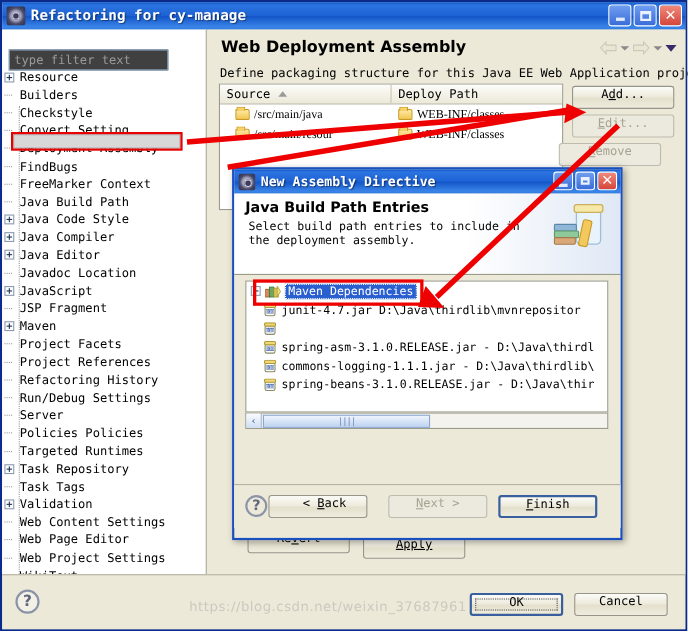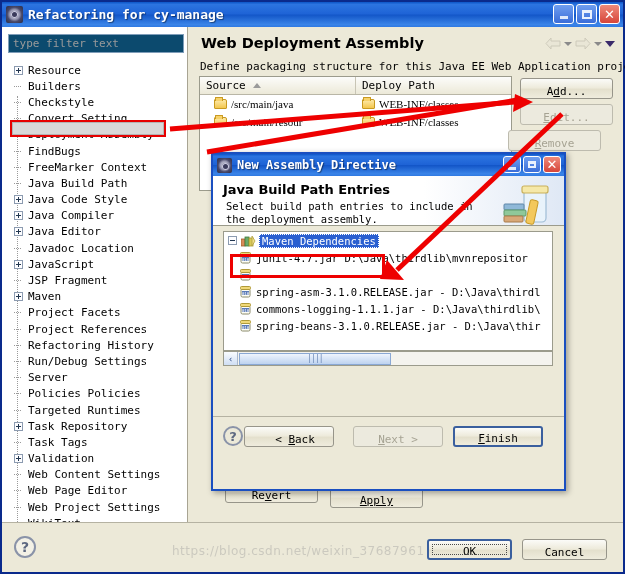--- a/index.html
+++ b/index.html
@@ -52,32 +52,32 @@
   .tb-close { background: linear-gradient(to bottom,#ef8a7a,#d6453a); font-family:"DejaVu Sans",sans-serif; font-size:13px; line-height:1; }
 
   
   .content { position: absolute; left: 0; top: 25px; width: 621px; height: 495px; background: #ece9d8; }
 
   .leftpane {
     position: absolute; left: 0; top: 0; width: 186px; height: 495px;
     background: #ffffff; border-right: 1px solid #a8a493;
   }
   .filterbox {
-    position: absolute; left: 6px; top: 7px; width: 176px; height: 19px;
-    border: 1px solid #7f9db9; background: #0c4a6e;
+    position: absolute; left: 6px; top: 18px; width: 145px; height: 19px;
+    border: 1px solid #7f9db9; background: #404040;
     display: flex; align-items: center; padding-left: 4px;
     font-size: 11px; color: #9a9a9a; font-family: "DejaVu Sans Mono", monospace;
   }
   .tree {
     position: absolute; left: 0; top: 33px; width: 185px; height: 462px;
     overflow: hidden; padding-top: 2px;
   }
   .tnode {
     height: 16.2px; display: flex; align-items: center;
-    font-size: 11px; color: #000; padding-left: 10px;
+    font-size: 11px; color: #000; 
     font-family: "DejaVu Sans Mono", monospace; white-space: nowrap;
   }
   .tw { width: 13px; height: 13px; flex: none; position: relative; margin-right: 3px; }
   .tw.plus {
     border: 1px solid #8c9bb0; background: #fdfdff; width: 9px; height: 9px; margin-left: 2px; margin-right: 5px;
   }
   .tw.plus::before { content:""; position:absolute; left:1px; top:3px; width:5px; height:1px; background:#21364f; }
   .tw.plus::after  { content:""; position:absolute; left:3px; top:1px; width:1px; height:5px; background:#21364f; }
   .tw.leaf::before { content:""; position:absolute; left:2px; top:6px; width:7px; height:1px; border-top:1px dotted #9a9a9a; }
   .tnode.sel { }
@@ -138,21 +138,21 @@
   }
   .folder::before {
     content: ""; position: absolute; left: 0; top: -3px; width: 6px; height: 3px;
     background: #f7d26a; border: 1px solid #c99a20; border-bottom: none; border-radius: 1px 1px 0 0;
   }
 
   .btn {
     font-family: "DejaVu Sans Mono", monospace; font-size: 11px;
     background: linear-gradient(to bottom,#fbfbf8 0%,#eeebdc 45%,#e4e0cd 55%,#efecdd 100%);
     border: 1px solid #97958a; border-radius: 3px;
-    display: flex; align-items: flex-end; justify-content: center;
+    display: flex; align-items: flex-start; justify-content: center;
     color: #000;
   }
   .btn.dis { color: #a6a393; border-color: #bdbbae; background: #eceade; }
   .btn.def { border: 2px solid #3a5f9e; }
   .sidebtn { position: absolute; width: 93px; height: 21px; }
   .btn-add { left: 331px; top: 51px; }
   .btn-edit { left: 331px; top: 77px; }
   .btn-remove { left: 319px; top: 103px; }
 
   .btn-revert { position: absolute; left: 223px; top: 455px; width: 93px; height: 21px; }
@@ -185,21 +185,21 @@
   .dlg-title {
     height: 22px; background: linear-gradient(to bottom,#0c55c8 0%,#2c74e0 10%,#1e63d6 48%,#1356c8 52%,#3a84e8 90%,#2f79e2 100%);
     display: flex; align-items: center; position: relative;
   }
   .dlg-title .tb-title { font-size: 12px; }
   .dlg-btns { position: absolute; right: 3px; top: 2px; display: flex; gap: 2px; }
   .dlg-btns .tb-btn { width: 18px; height: 17px; }
   .dlg-btns .tb-max i { width: 8px; height: 7px; }
 
   .dlg-header {
-    position: relative; height: 50px; background: linear-gradient(to right,#ffffff 60%,#dfe8f5 100%);
+    position: relative; height: 74px; background: linear-gradient(to right,#ffffff 60%,#dfe8f5 100%);
     border-bottom: 1px solid #9b9b8c;
   }
   .dlg-h1 {
     position: absolute; left: 10px; top: 6px;
     font-family: "DejaVu Sans", sans-serif; font-size: 13px; font-weight: bold; color: #000;
   }
   .dlg-sub {
     position: absolute; left: 13px; top: 24px; font-size: 10.5px; line-height: 13px;
     font-family: "DejaVu Sans Mono", monospace; color: #000; white-space: pre-line;
   }

